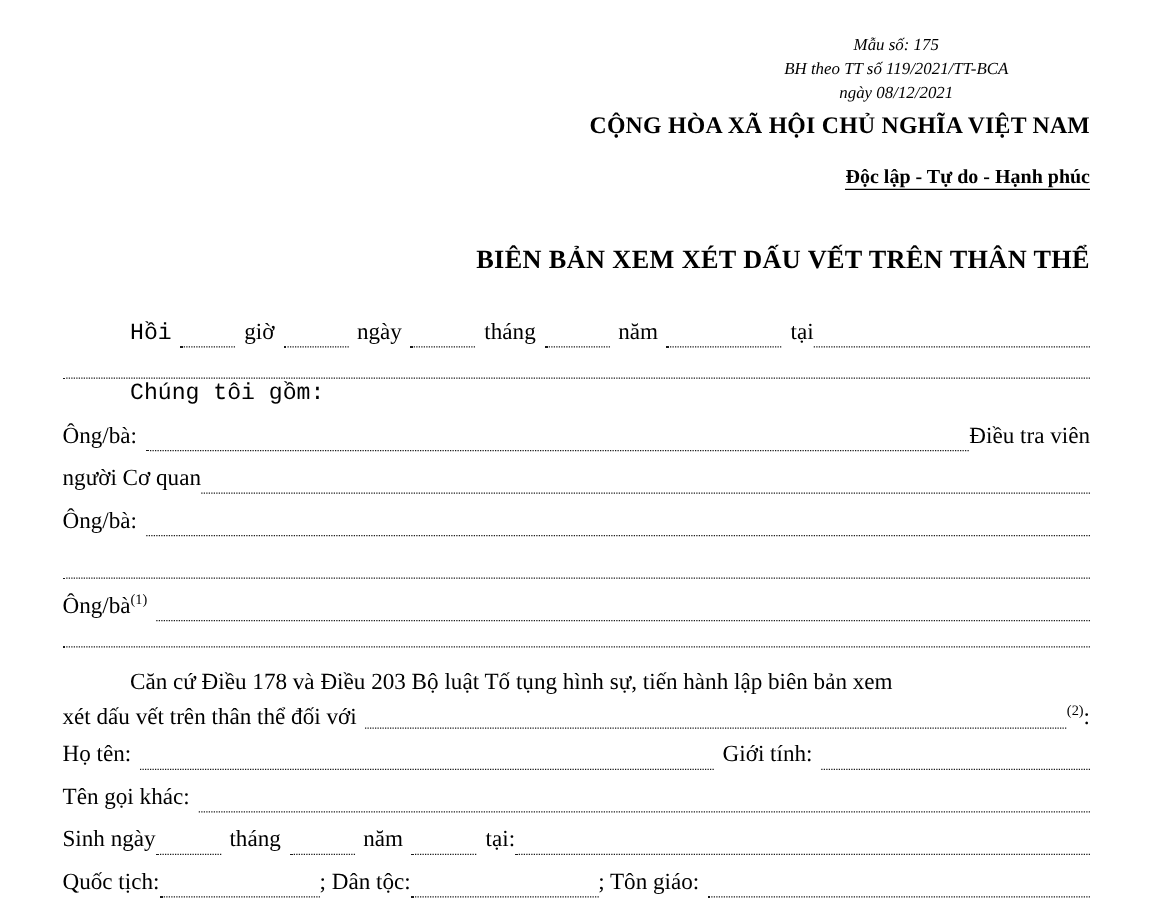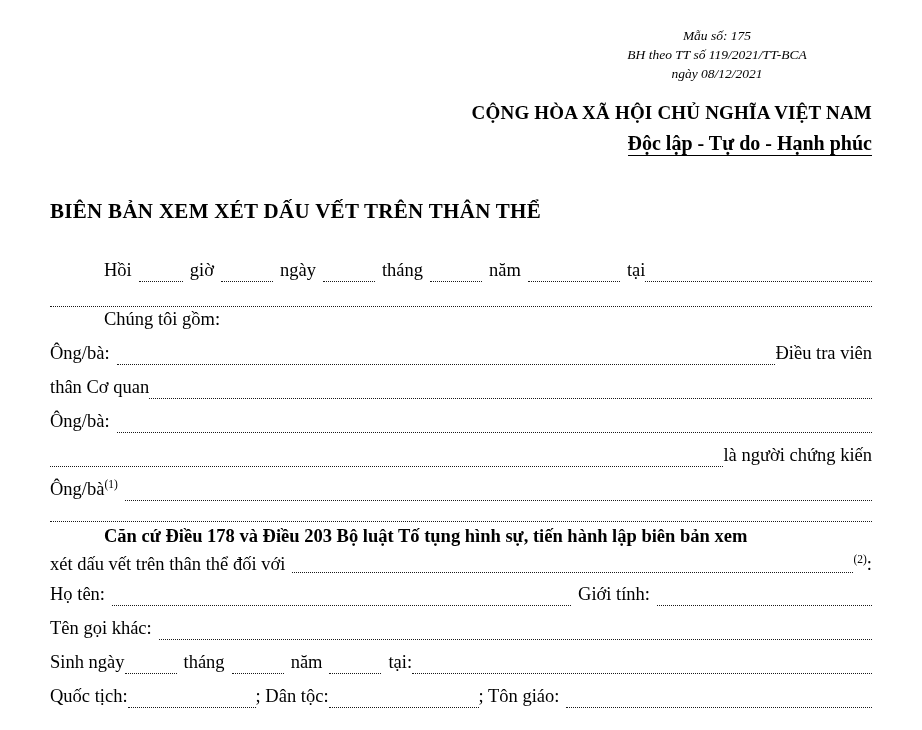--- a/index.html
+++ b/index.html
@@ -14,21 +14,21 @@
     overflow: hidden;
     font-family: "Liberation Serif", "DejaVu Serif", serif;
     color: #000000;
     -webkit-font-smoothing: antialiased;
   }
   .page {
     position: relative;
     width: 922px;
     height: 560px;
     box-sizing: border-box;
-    padding: 16px 50px;
+    padding: 4px 50px;
   }
 
   
   .form-ref {
     position: absolute;
     top: 26px;
     right: 50px;
     width: 310px;
     text-align: center;
     font-style: italic;
@@ -45,53 +45,53 @@
     text-align: right;
   }
   .national .line1 {
     font-weight: bold;
     font-size: 19px;
     letter-spacing: .2px;
     line-height: 1.2;
   }
   .national .line2 {
     font-weight: bold;
-    font-size: 20px;
+    font-size: 16px;
     line-height: 1.5;
-    margin-top: 3px;
+    margin-top: 17px;
   }
   .national .line2 span.u {
     border-bottom: 1.6px solid #000;
     padding-bottom: 1px;
   }
 
   
   .doc-title {
-    text-align: left;
+    text-align: right;
     font-weight: bold;
     font-size: 21px;
     letter-spacing: .3px;
     margin-top: 41px;
   }
 
   
   .body-block { margin-top: 34px; }
 
   .row {
     display: flex;
     align-items: baseline;
     font-size: 18.5px;
     line-height: 1.33;
     white-space: nowrap;
     min-height: 28px;
   }
   .row + .row { margin-top: 6px; }
 
   .txt { flex: 0 0 auto; }
-  .indent { padding-left: 54px; }
+  .indent { padding-left: 54px; font-family: Liberation Mono, monospace; }
 
   
   .dots {
     flex: 1 1 auto;
     align-self: flex-end;
     border-bottom: 1.5px dotted #1a1a1a;
     height: 0;
     position: relative;
     top: -4px;
     min-width: 10px;
@@ -118,22 +118,21 @@
     line-height: 0;
   }
 
   
   .para {
     font-size: 18.5px;
     line-height: 1.36;
     text-align: justify;
     text-justify: inter-word;
     text-indent: 54px;
-    margin-top: 2px;
-    font-weight: bold;
+    margin-top: 16px;
   }
   .para-line2 {
     display: flex;
     align-items: baseline;
     font-size: 18.5px;
     line-height: 1.33;
     white-space: nowrap;
     margin-top: 3px;
   }
 </style>
@@ -189,33 +188,32 @@
     </div>
 
     <div class="row">
       <span class="txt">Ông/bà:</span>
       <span class="gap-sm"></span>
       <span class="dots"></span>
       <span class="txt">Điều tra viên</span>
     </div>
 
     <div class="row">
-      <span class="txt">thân Cơ quan</span>
+      <span class="txt">người Cơ quan</span>
       <span class="dots"></span>
     </div>
 
     <div class="row">
       <span class="txt">Ông/bà:</span>
       <span class="gap-sm"></span>
       <span class="dots"></span>
     </div>
 
     <div class="row">
       <span class="dots"></span>
-      <span class="txt">là người chứng kiến</span>
     </div>
 
     <div class="row">
       <span class="txt"><span>Ông/bà</span><sup>(1)</sup></span>
       <span class="gap-sm"></span>
       <span class="dots"></span>
     </div>
 
     <div class="full-dots tight"></div>
 

